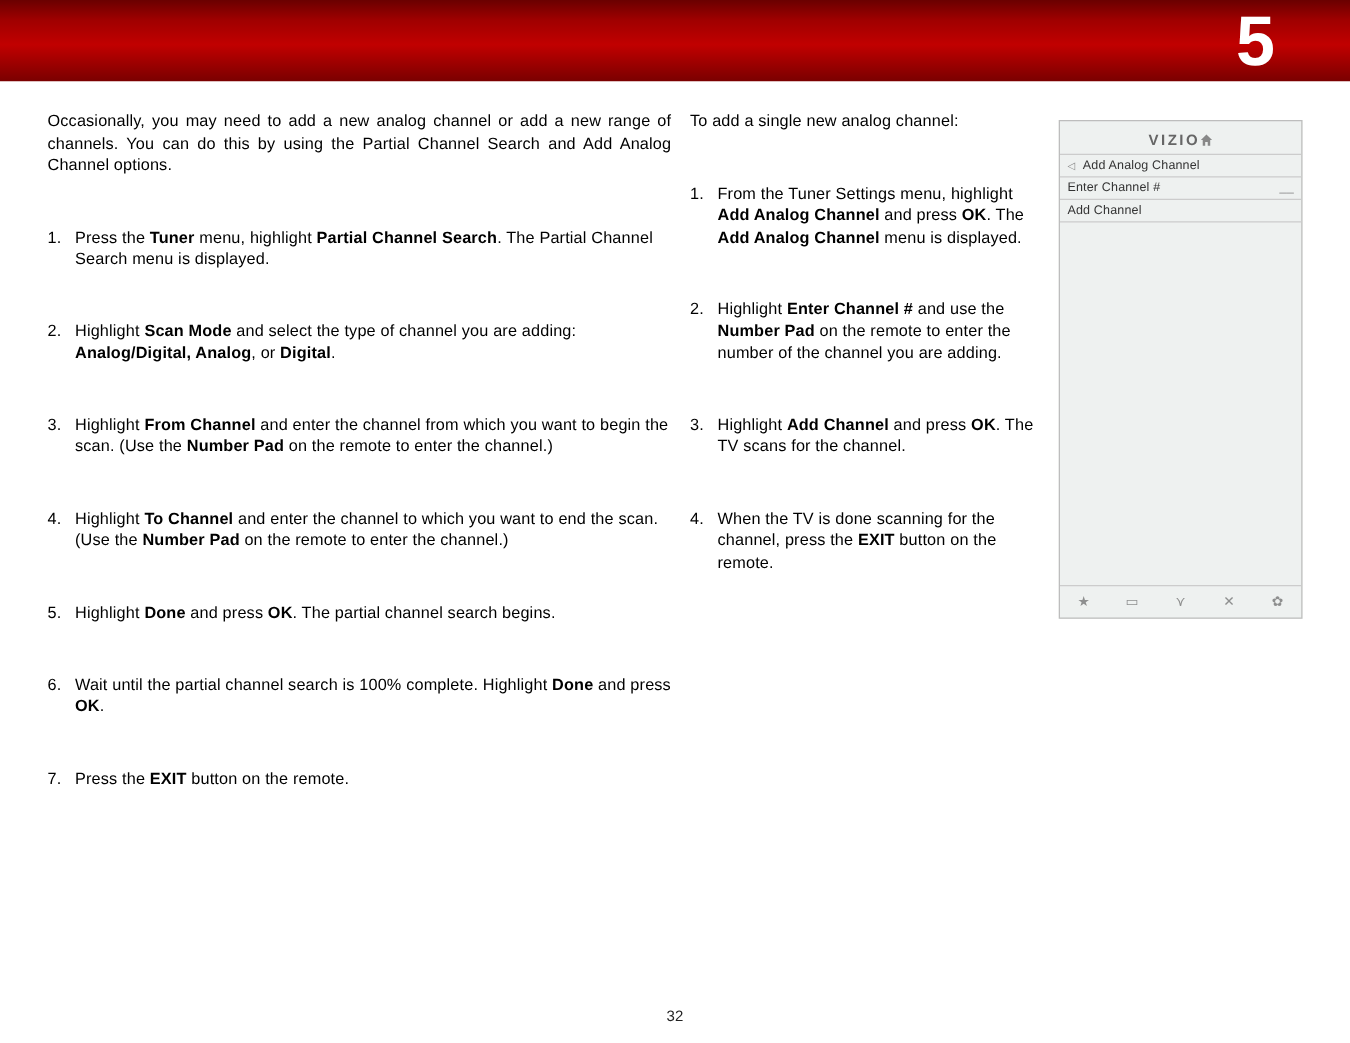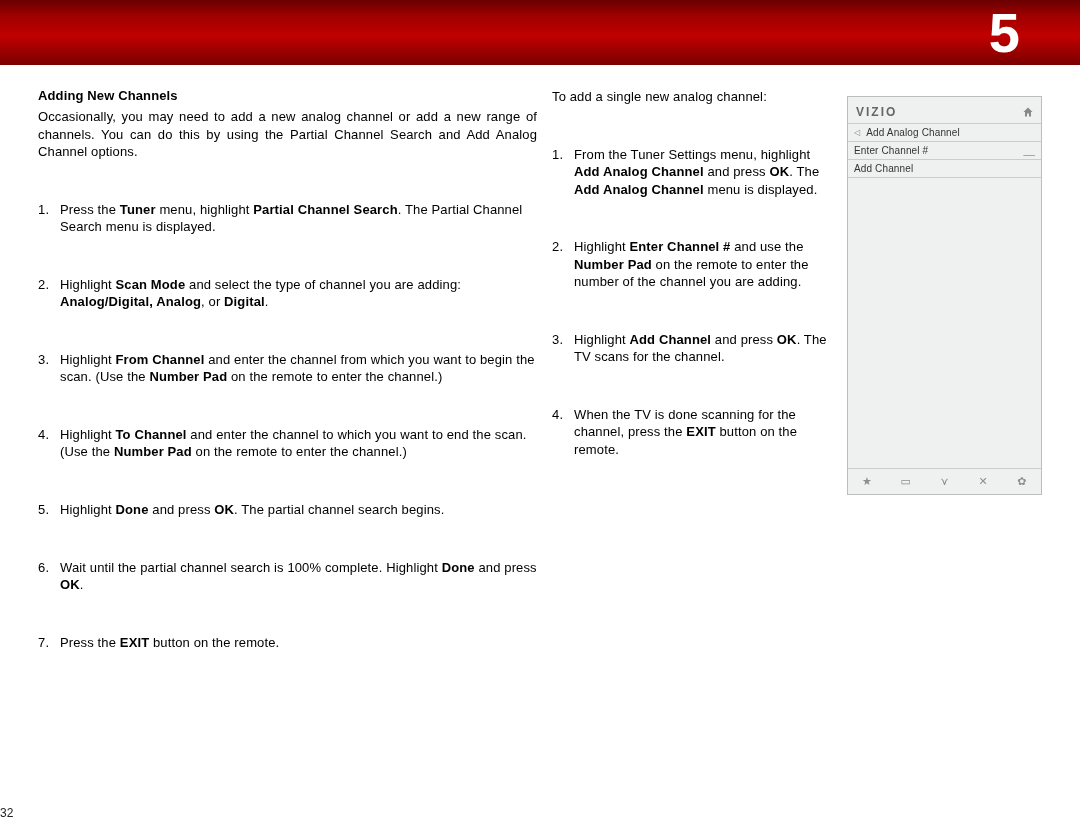--- a/index.html
+++ b/index.html
@@ -39,54 +39,53 @@
   }
   .b { font-weight:700; }
 
   
   .tv {
     border:1px solid #bdbdbd; background:#eef1f0;
     font-size:10px; color:#555;
     position:relative; margin-top:8px;
   }
   .tv-header {
-    padding:8px 8px 4px 8px; display:flex; align-items:center; justify-content:space-between;
+    padding:8px 8px 4px 8px; display:flex; align-items:center; justify-content:center;
     border-bottom:1px solid #ccc;
   }
   .tv-logo { font-weight:700; letter-spacing:2px; font-size:12px; color:#666;}
   .tv-home { width:10px; height:10px; background:#888; clip-path:polygon(50% 5%,95% 50%,80% 50%,80% 95%,60% 95%,60% 65%,40% 65%,40% 95%,20% 95%,20% 50%,5% 50%); }
   .tv-row { display:flex; align-items:center; border-bottom:1px solid #ccc; padding:3px 6px 3px 6px; min-height:16px;}
   .tv-row .tri { font-size:8px; color:#888; margin-right:6px; }
   .tv-row .lbl { flex:1; color:#333; }
   .tv-row .val { color:#888; }
   .tv-body { min-height:290px; }
   .tv-footer {
     border-top:1px solid #ccc; padding:6px 10px;
     display:flex; justify-content:space-between; align-items:center;
     color:#777; font-size:11px;
   }
   .tv-footer span { opacity:.8; }
   .tv-footer .ico { display:inline-block; width:18px; text-align:center; }
 
   .page-num {
-    position:absolute; bottom:14px; width:100%; 
+    position:absolute; bottom:14px; width:100%; text-align:center;
     font-size:12px; color:#222;
   }
 </style>
 </head>
 <body>
 
 <div class="banner">
   <div class="num">5</div>
 </div>
 
 <div class="columns">
 
   <div class="col col1">
-    <h4>Adding New Channels</h4>
     <p class="justify">Occasionally, you may need to add a new analog channel or add a new range of channels. You can do this by using the Partial Channel Search and Add Analog Channel options.</p>
     <ol>
       <li><span>Press the </span><span class="b">Tuner</span><span> menu, highlight </span><span class="b">Partial Channel Search</span><span>. The Partial Channel Search menu is displayed.</span></li>
       <li><span>Highlight </span><span class="b">Scan Mode</span><span> and select the type of channel you are adding: </span><span class="b">Analog/Digital, Analog</span><span>, or </span><span class="b">Digital</span><span>.</span></li>
       <li><span>Highlight </span><span class="b">From Channel</span><span> and enter the channel from which you want to begin the scan. (Use the </span><span class="b">Number Pad</span><span> on the remote to enter the channel.)</span></li>
       <li><span>Highlight </span><span class="b">To Channel</span><span> and enter the channel to which you want to end the scan. (Use the </span><span class="b">Number Pad</span><span> on the remote to enter the channel.)</span></li>
       <li><span>Highlight </span><span class="b">Done</span><span> and press </span><span class="b">OK</span><span>. The partial channel search begins.</span></li>
       <li><span>Wait until the partial channel search is 100% complete. Highlight </span><span class="b">Done</span><span> and press </span><span class="b">OK</span><span>.</span></li>
       <li><span>Press the </span><span class="b">EXIT</span><span> button on the remote.</span></li>
     </ol>

